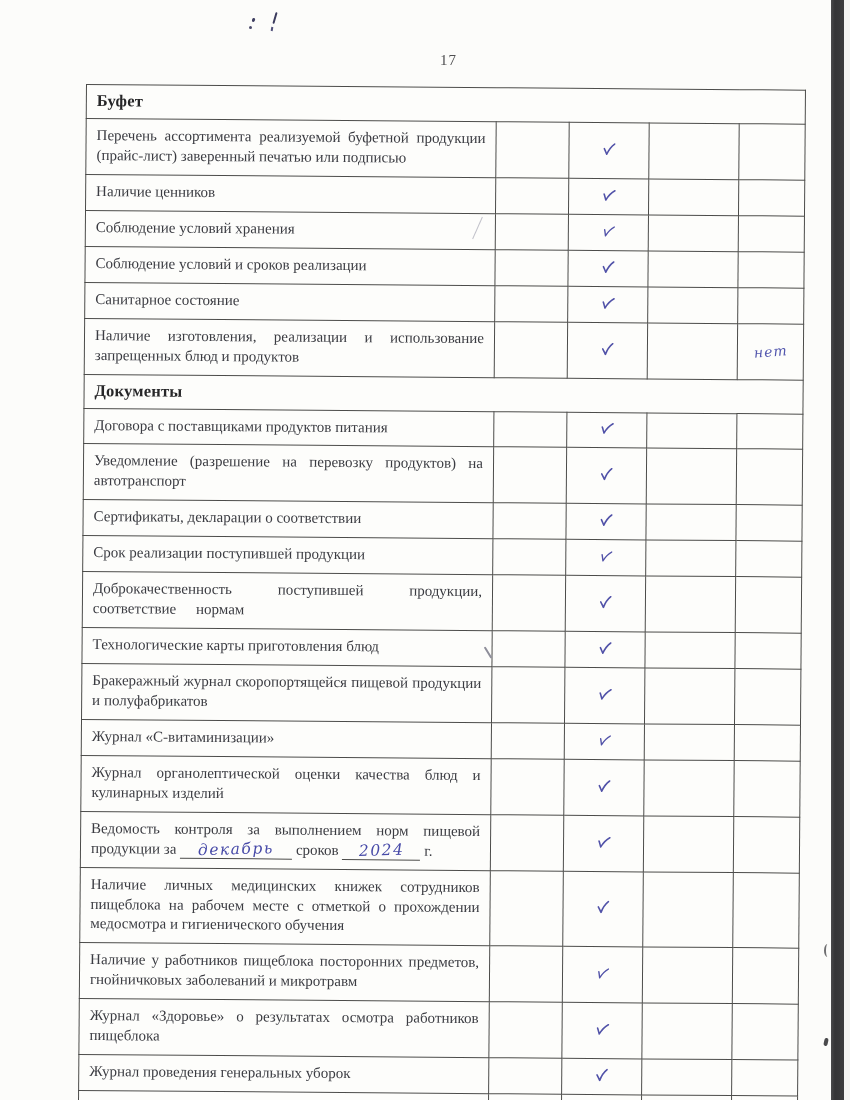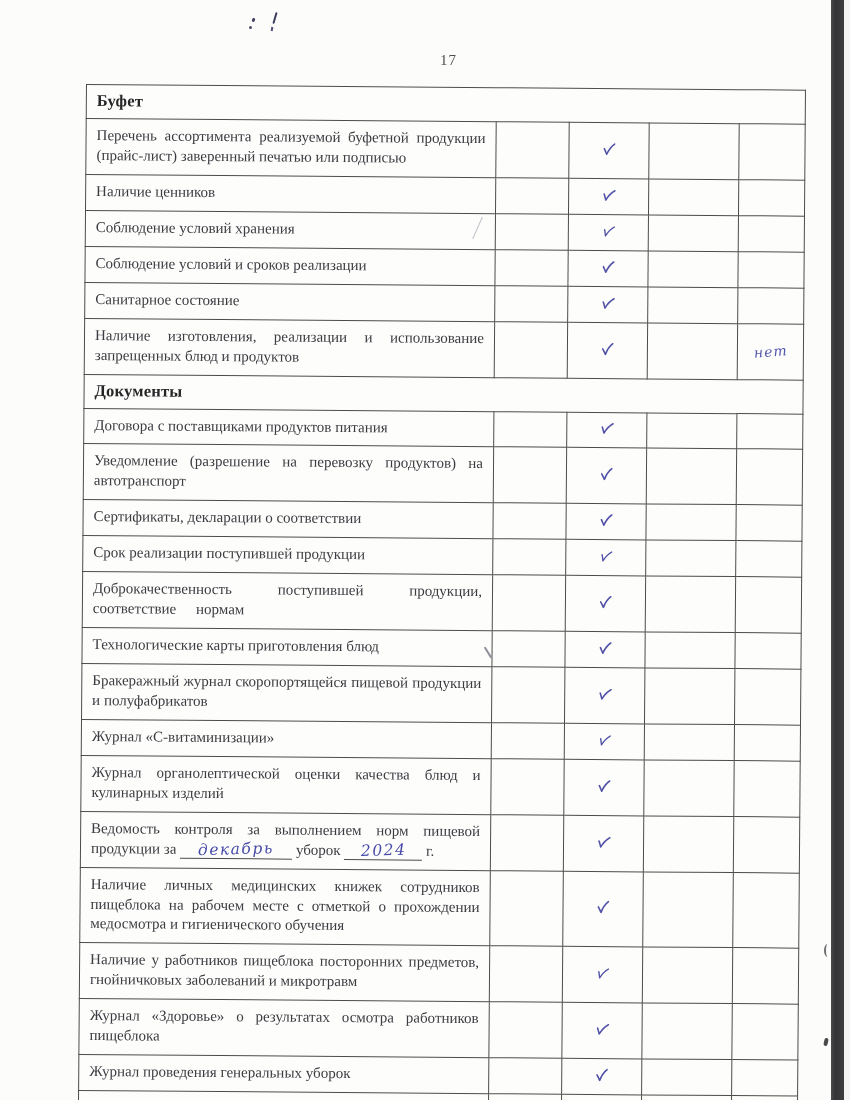--- a/index.html
+++ b/index.html
@@ -247,21 +247,21 @@
     <td class="item-text">Журнал органолептической оценки качества блюд и кулинарных изделий</td>
     <td class="cell"></td>
     <td class="cell"><svg class="check" viewBox="0 0 18 16" width="17" height="15">
               <path d="M4 7 C5 9 5.8 11.2 6.6 13 C8.4 9 11.5 4.5 15 2" fill="none" stroke="#5152a8" stroke-width="1.7" stroke-linecap="round" stroke-linejoin="round"></path>
             </svg></td>
     <td class="cell"></td>
     <td class="cell"></td>
   </tr>
 
   <tr class="item-row">
-    <td class="item-text"><span>Ведомость контроля за выполнением норм пищевой продукции за</span> <span class="fill fill-month"><span class="hand">декабрь</span></span> <span>уборок</span> <span class="fill fill-year"><span class="hand">2024</span></span> <span>г.</span></td>
+    <td class="item-text"><span>Ведомость контроля за выполнением норм пищевой продукции за</span> <span class="fill fill-month"><span class="hand">декабрь</span></span> <span>сроков</span> <span class="fill fill-year"><span class="hand">2024</span></span> <span>г.</span></td>
     <td class="cell"></td>
     <td class="cell"><svg class="check" viewBox="0 0 18 16" width="17" height="15">
               <path d="M4 7 C5 9 5.8 11.2 6.6 13 C8.4 9 11.5 4.5 15 2" fill="none" stroke="#5152a8" stroke-width="1.7" stroke-linecap="round" stroke-linejoin="round"></path>
             </svg></td>
     <td class="cell"></td>
     <td class="cell"></td>
   </tr>
 
   <tr class="item-row">
     <td class="item-text">Наличие личных медицинских книжек сотрудников пищеблока на рабочем месте с отметкой о прохождении медосмотра и гигиенического обучения</td>

